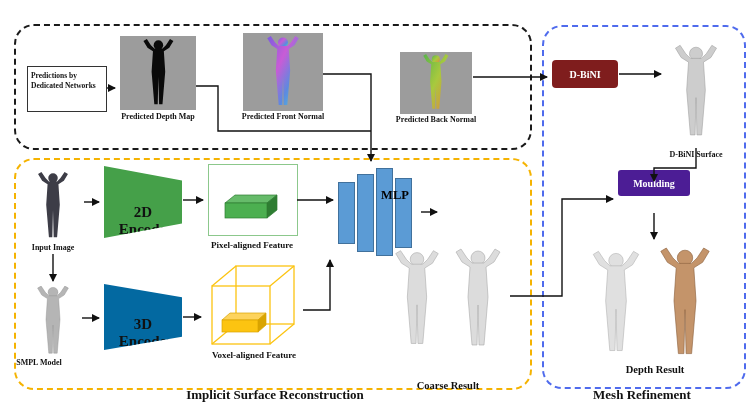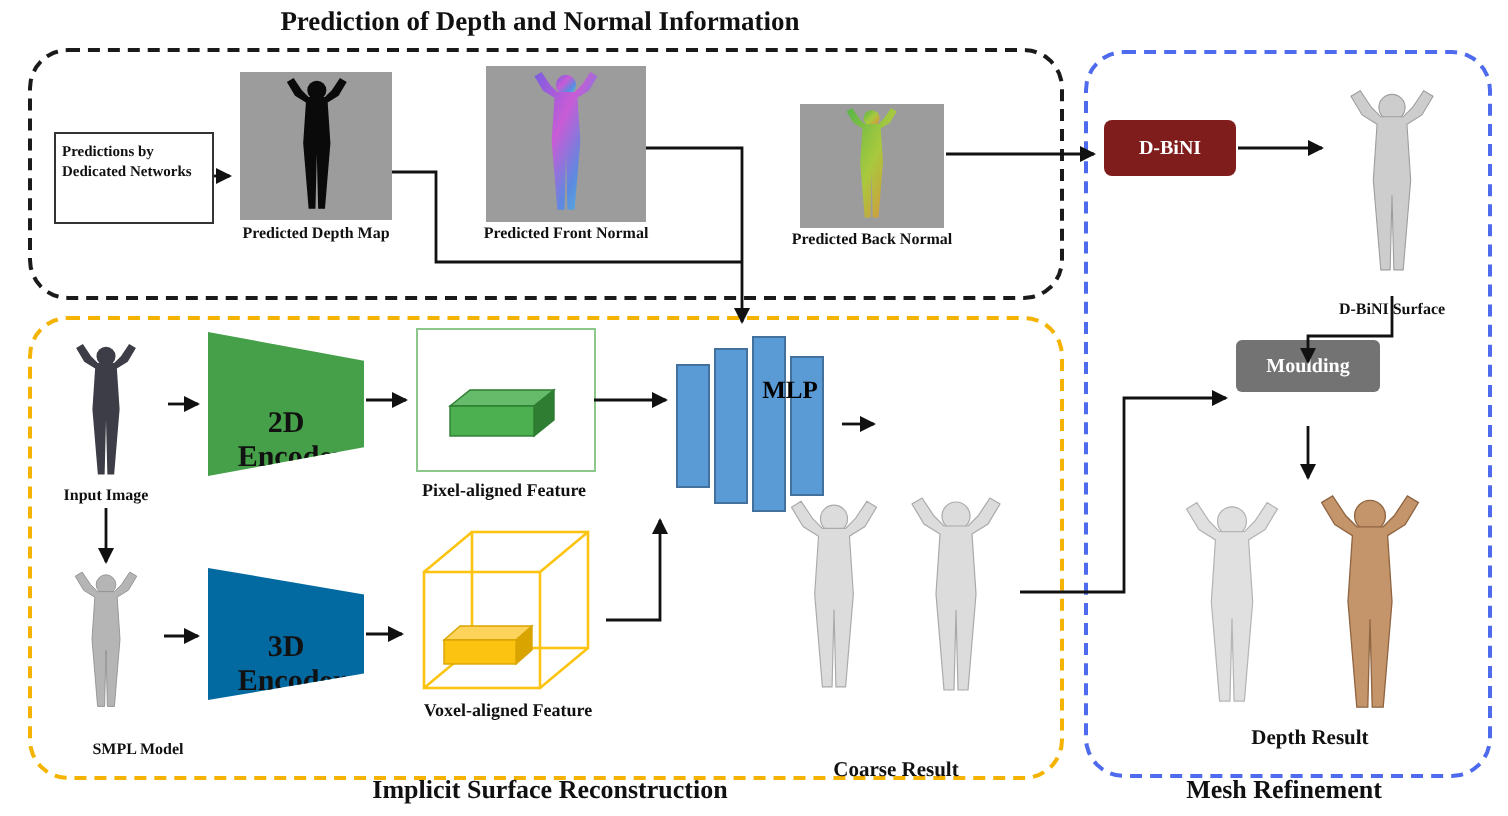--- a/index.html
+++ b/index.html
@@ -49,21 +49,20 @@
       </linearGradient>
       <g id="fig">
         <circle cx="30" cy="9" r="7"></circle>
         <path d="M22,18 L14,13 L8,3 L13,0 L19,9 L24,14 L36,14 L41,9 L47,0 L52,3 L46,13 L38,18
                  L40,48 L36,96 L31,96 L30,56 L29,96 L24,96 L20,48 Z"></path>
       </g>
     </defs>
   </svg>
 
   <div class="dashed-box" style="left:14px;top:24px;width:514px;height:122px;"></div>
-  <div class="title" style="left:60px;top:3px;width:420px;">Prediction of Depth  and Normal Information</div>
 
   <div class="note-box" style="left:27px;top:66px;width:80px;height:46px;">Predictions by Dedicated Networks</div>
 
   <div class="img-tile" style="left:120px;top:36px;width:76px;height:74px;">
     <svg viewBox="0 0 60 100" preserveAspectRatio="xMidYMid meet">
       <use href="#fig" fill="#0a0a0a"></use>
     </svg>
   </div>
   <div class="label" style="left:104px;top:112px;width:108px;">Predicted Depth Map</div>
 
@@ -86,21 +85,21 @@
 
   <div class="chip" style="left:552px;top:60px;width:66px;height:28px;background:#7f1d1d;">D-BiNI</div>
 
   <div class="fig-plain" style="left:668px;top:36px;width:56px;height:112px;">
     <svg viewBox="0 0 60 100" preserveAspectRatio="xMidYMid meet">
       <use href="#fig" fill="#cdcdcd" stroke="#9e9e9e" stroke-width="0.6"></use>
     </svg>
   </div>
   <div class="label" style="left:648px;top:150px;width:96px;">D-BiNI Surface</div>
 
-  <div class="chip" style="left:618px;top:170px;width:72px;height:26px;background:#737373;border-radius:3px;">Moulding</div>
+  <div class="chip" style="left:618px;top:170px;width:72px;height:26px;background:#4c1d95;border-radius:3px;">Moulding</div>
 
   <div class="fig-plain" style="left:585px;top:244px;width:62px;height:118px;">
     <svg viewBox="0 0 60 100" preserveAspectRatio="xMidYMid meet">
       <use href="#fig" fill="#e0e0e0" stroke="#b5b5b5" stroke-width="0.6"></use>
     </svg>
   </div>
   <div class="fig-plain" style="left:652px;top:244px;width:66px;height:118px;">
     <svg viewBox="0 0 60 100" preserveAspectRatio="xMidYMid meet">
       <use href="#fig" transform="translate(60,0) scale(-1,1)" fill="#c4946a" stroke="#8f6542" stroke-width="0.6"></use>
     </svg>
@@ -115,21 +114,21 @@
       <use href="#fig" fill="#3d3d47"></use>
     </svg>
   </div>
   <div class="label" style="left:16px;top:243px;width:74px;">Input Image</div>
 
   <div class="fig-plain" style="left:26px;top:286px;width:54px;height:70px;">
     <svg viewBox="0 0 60 100" preserveAspectRatio="xMidYMid meet">
       <use href="#fig" fill="#b5b5b5" stroke="#8d8d8d" stroke-width="0.6"></use>
     </svg>
   </div>
-  <div class="label" style="left:30px;top:358px;width:78px;margin-top:12px;">SMPL Model</div>
+  <div class="label" style="left:0;top:358px;width:78px;">SMPL Model</div>
 
   <div class="encoder" style="left:104px;top:166px;width:78px;height:72px;background:#45a049;">
     <span>2D Encoder</span>
   </div>
 
   <div class="encoder" style="left:104px;top:284px;width:78px;height:66px;background:#0369a1;">
     <span>3D Encoder</span>
   </div>
 
   <div class="feature-box" style="left:208px;top:164px;width:88px;height:70px;">

